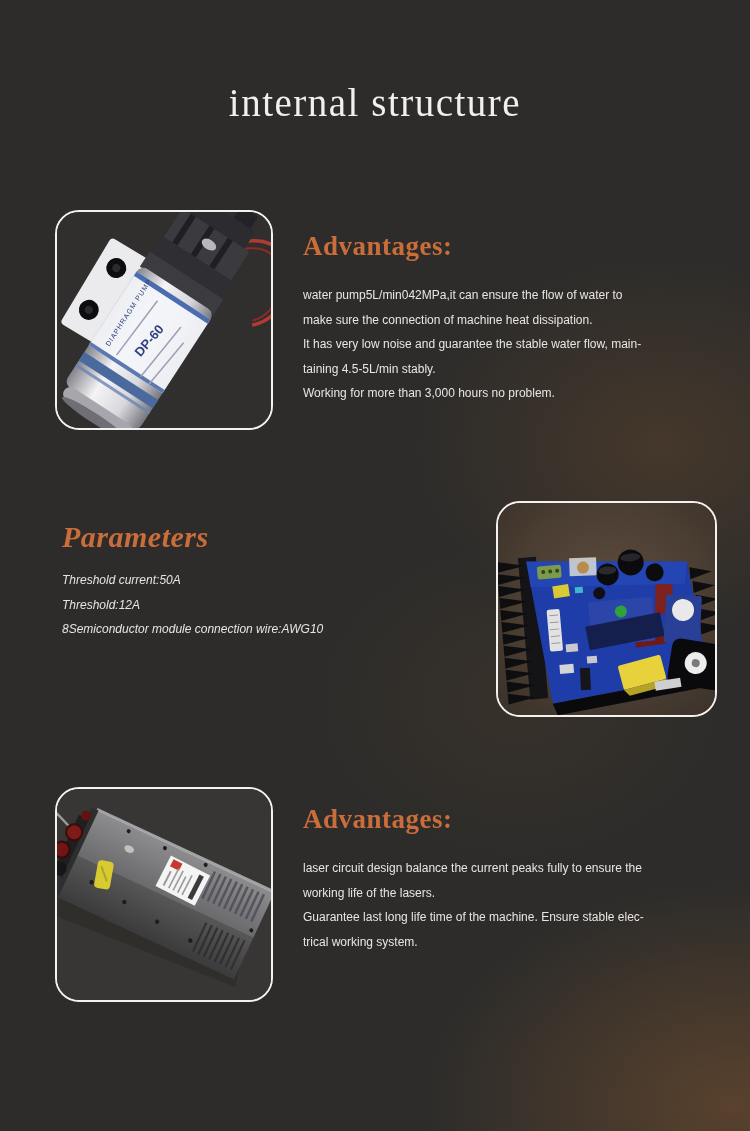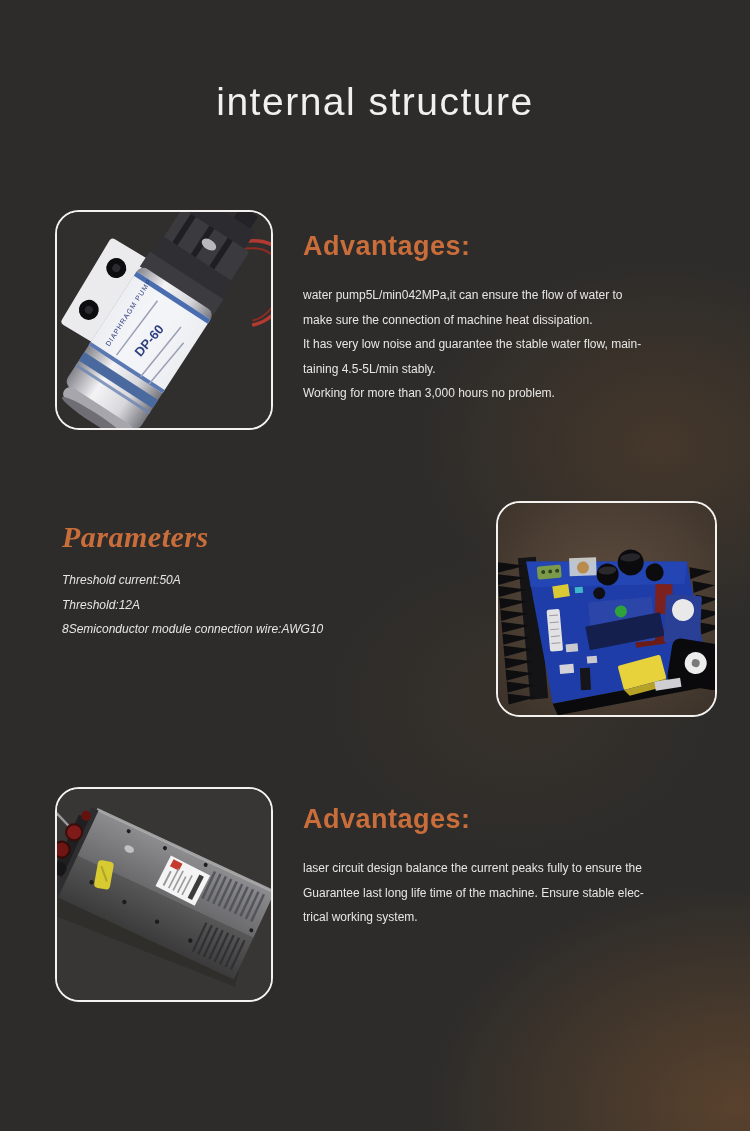--- a/index.html
+++ b/index.html
@@ -7,31 +7,31 @@
     width:750px;height:1131px;position:relative;overflow:hidden;
     background:
       radial-gradient(340px 260px at 660px 445px, rgba(125,82,45,.30), rgba(125,82,45,0) 72%),
       radial-gradient(430px 310px at 735px 1105px, rgba(150,96,50,.42), rgba(150,96,50,0) 72%),
       radial-gradient(280px 220px at 520px 700px, rgba(112,76,44,.16), rgba(112,76,44,0) 72%),
       #2d2c2a;
     font-family:"Liberation Sans",sans-serif;
   }
   .page-title{
     position:absolute;top:80px;left:0;width:100%;text-align:center;
-    font-family:Liberation Sans, sans-serif;font-size:39px;font-weight:400;
+    font-family:Liberation Serif, serif;font-size:39px;font-weight:400;
     color:#f1f0ee;letter-spacing:1.5px;
   }
   .photo-frame{
     position:absolute;border:2px solid #f3f2f0;border-radius:24px;overflow:hidden;
     background:#302f2e;
   }
   .photo-frame svg{display:block;width:100%;height:100%;}
   .text-block{position:absolute;}
   .adv-heading{
-    font-family:Liberation Sans, sans-serif;font-weight:700;color:#c96d3b;
+    font-family:Liberation Serif, serif;font-weight:700;color:#c96d3b;
     font-size:27px;line-height:34px;margin:0 0 20px 0;letter-spacing:.5px;
   }
   .params-heading{
     font-family:"Liberation Serif",serif;font-weight:700;color:#c96d3b;
     font-size:30px;line-height:36px;margin:0;letter-spacing:.5px;
   }
   .body-line{
     font-size:12px;line-height:24.5px;color:#e7e6e4;white-space:nowrap;
     letter-spacing:0;
   }
@@ -296,15 +296,16 @@
         <circle cx="-10" cy="7" r="8" fill="#6f1513" stroke="#320a08" stroke-width="2"></circle>
         <circle cx="-4" cy="25" r="7" fill="#161618"></circle>
       </g>
     </g>
   </svg>
 </div>
 
 <div class="text-block" style="left:303px;top:802px;width:440px;">
   <h2 class="adv-heading">Advantages:</h2>
   <div class="body-line">laser circuit design balance the current peaks fully to ensure the</div>
+  <div class="body-line">working life of the lasers.</div>
   <div class="body-line">Guarantee last long life time of the machine. Ensure stable elec-</div>
   <div class="body-line">trical working system.</div>
 </div>
 
 </body></html>

